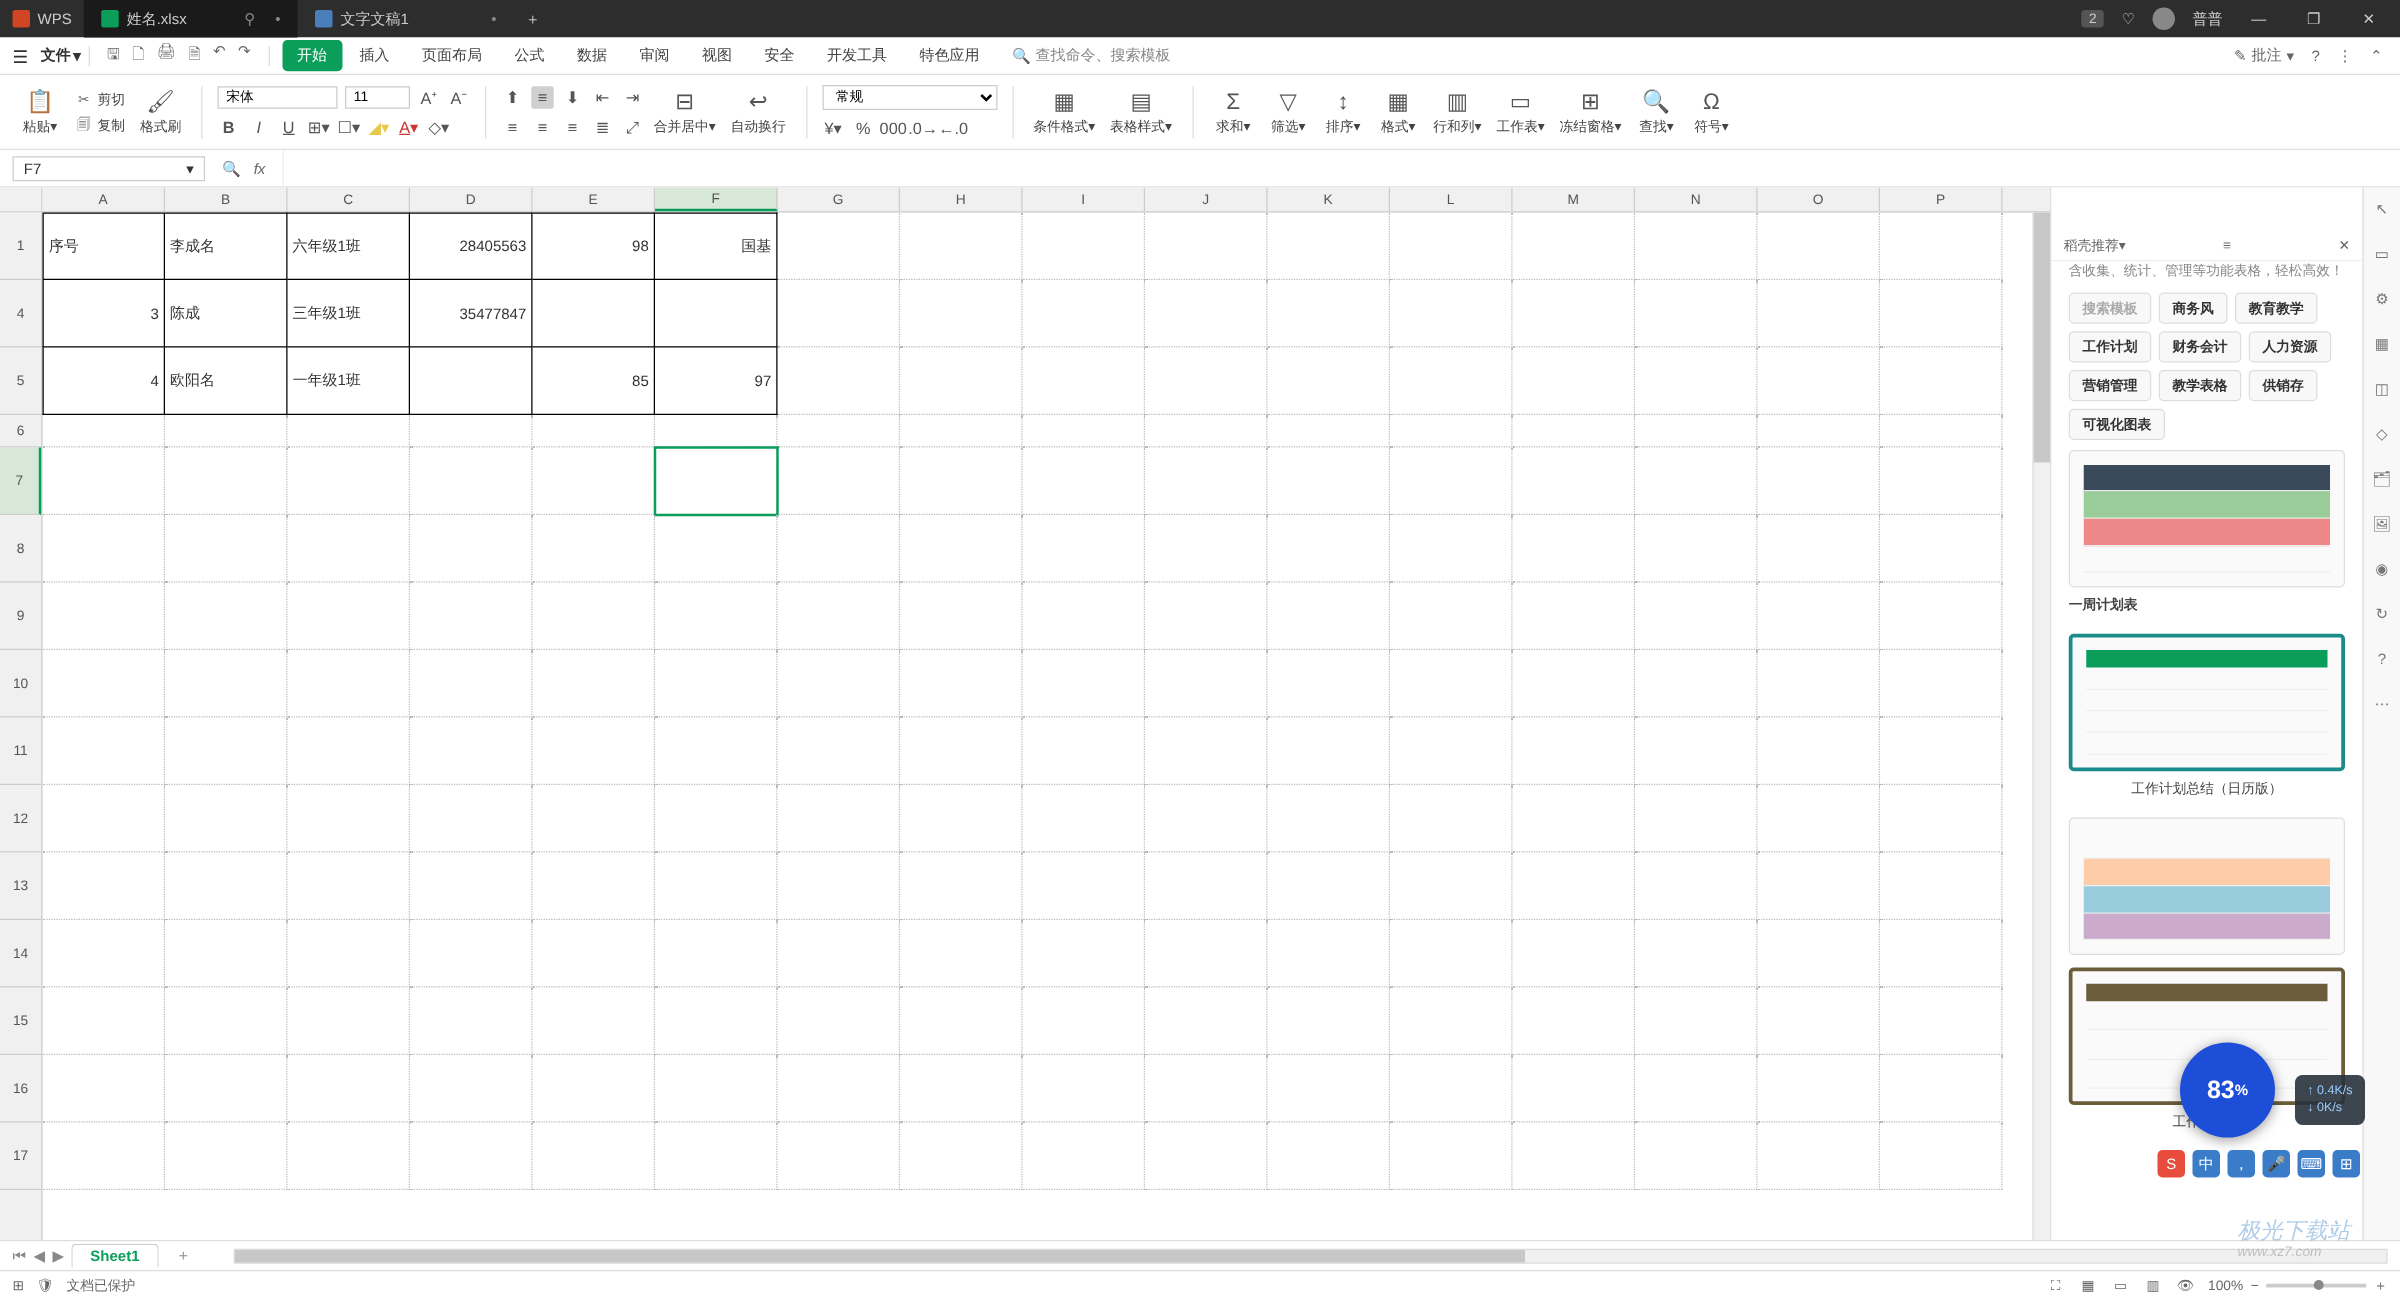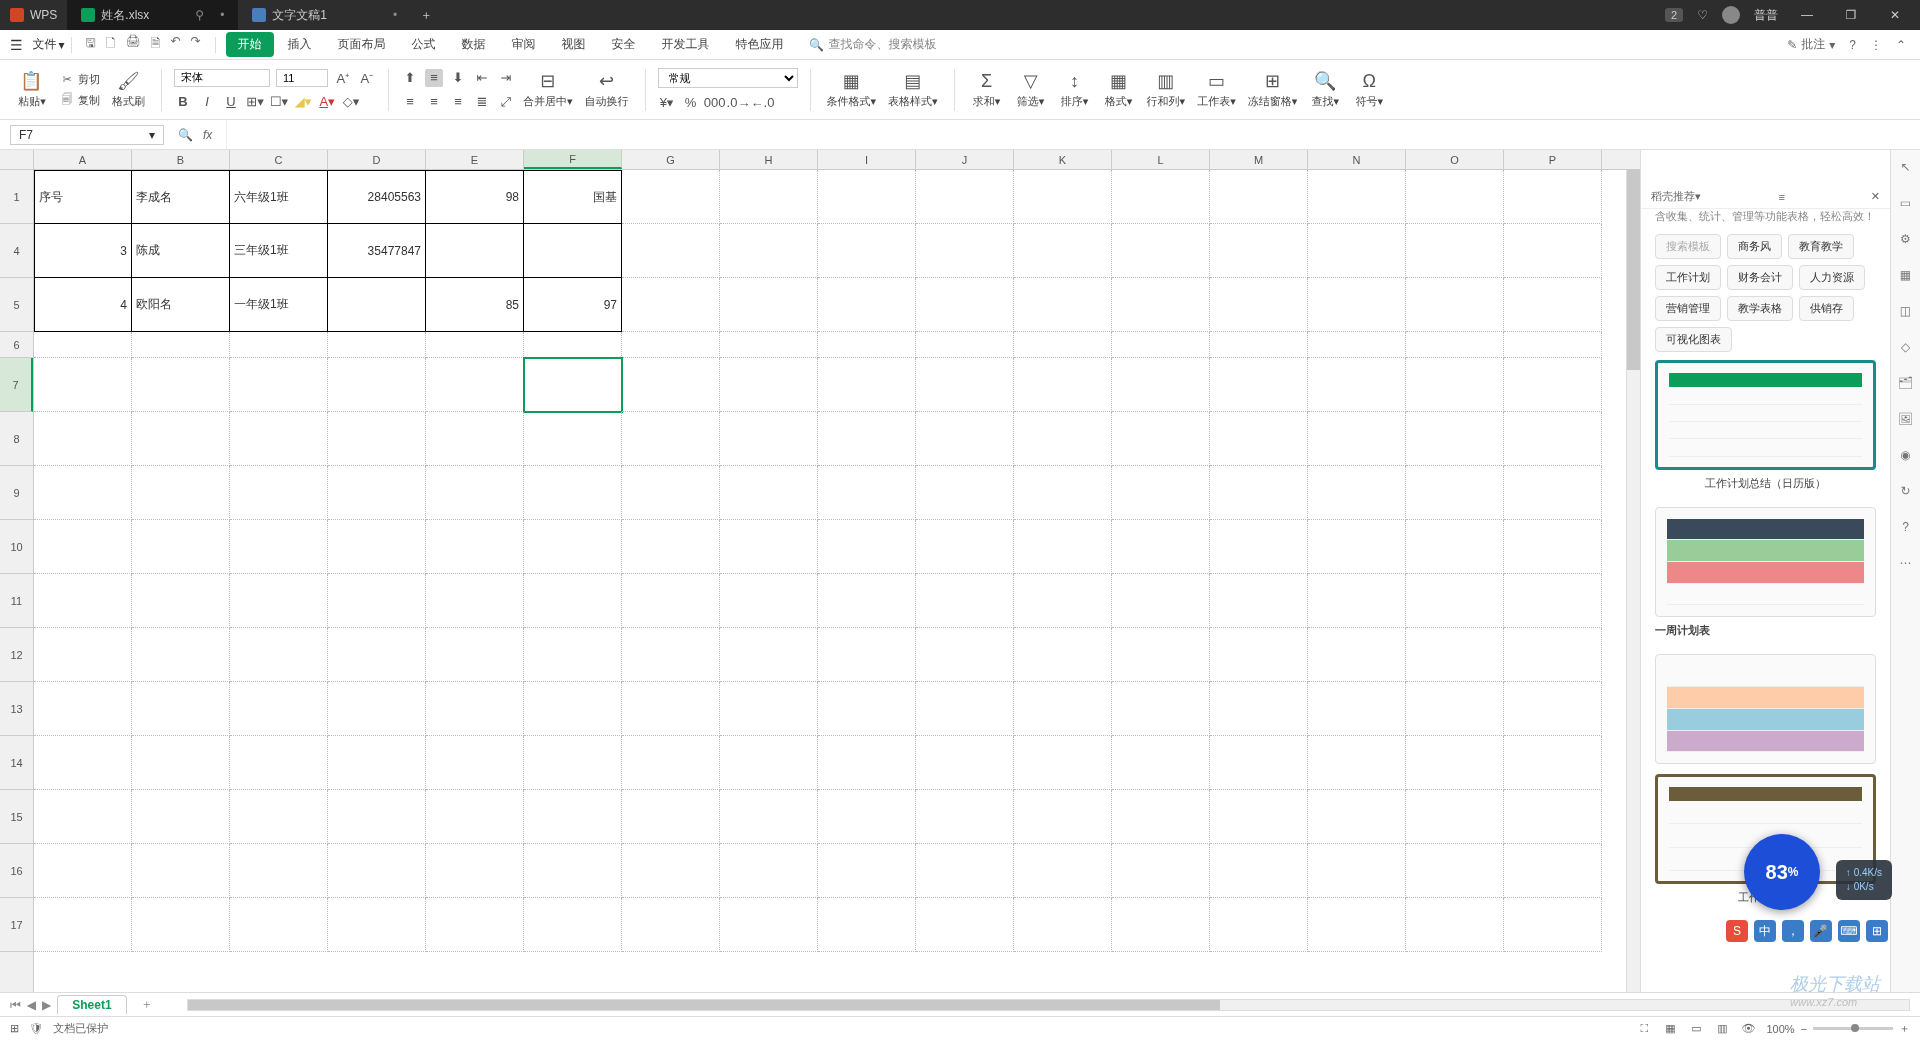--- a/index.html
+++ b/index.html
@@ -19,21 +19,21 @@
 .titlebar .addtab { width: 30px; display: flex; align-items: center; justify-content: center; cursor: pointer; }
 .titlebar .right { margin-left: auto; display: flex; align-items: center; gap: 14px; padding-right: 10px; }
 .titlebar .notif { background: #555; padding: 1px 6px; border-radius: 3px; font-size: 11px; }
 .titlebar .avatar { width: 18px; height: 18px; border-radius: 50%; background: #888; }
 .titlebar .winbtn { width: 30px; text-align: center; cursor: pointer; }
 
 
 .menubar { height: 30px; background: #fff; display: flex; align-items: center; border-bottom: 1px solid #ddd; }
 .menubar .left { display: flex; align-items: center; gap: 4px; padding-left: 10px; }
 .menubar .hamburger { font-size: 14px; cursor: pointer; }
-.menubar .file-menu { display: flex; align-items: center; gap: 2px; cursor: pointer; padding: 0 6px; }
+.menubar .file-menu { display: flex; align-items: center; gap: 2px; cursor: pointer; padding: 0 6px; font-weight: bold; }
 .menubar .qat { display: flex; gap: 10px; padding: 0 14px; }
 .menubar .qat span { cursor: pointer; color: #666; }
 .menubar .divider { width: 1px; height: 16px; background: #ddd; }
 .menubar .tabs { display: flex; gap: 2px; margin-left: 10px; }
 .menubar .mtab { padding: 4px 12px; cursor: pointer; color: #444; }
 .menubar .mtab.active { background: #0a9e5a; color: #fff; border-radius: 4px; }
 .menubar .search { display: flex; align-items: center; gap: 4px; margin-left: 14px; color: #888; }
 .menubar .right { margin-left: auto; display: flex; align-items: center; gap: 14px; padding-right: 14px; color: #666; }
 .menubar .right .approve { display: flex; align-items: center; gap: 4px; cursor: pointer; }
 
@@ -104,21 +104,21 @@
 .statusbar .slider .knob { position: absolute; left: 38px; top: -3px; width: 8px; height: 8px; background: #888; border-radius: 50%; }
 .statusbar .viewbtn { width: 16px; height: 16px; display: flex; align-items: center; justify-content: center; cursor: pointer; }
 
 
 .rightpanel { width: 250px; border-left: 1px solid #ddd; background: #fff; display: flex; flex-direction: column; }
 .rightpanel .hdr { height: 24px; display: flex; align-items: center; padding: 0 10px; border-bottom: 1px solid #eee; font-size: 11px; color: #666; margin-top: 35px; }
 .rightpanel .hdr .close { margin-left: auto; cursor: pointer; }
 .rightpanel .title { font-size: 17px; font-weight: bold; color: #333; padding: 10px 14px 4px; }
 .rightpanel .subtitle { font-size: 11px; color: #888; padding: 0 14px 10px; }
 .rightpanel .filters { display: flex; flex-wrap: wrap; gap: 6px; padding: 0 14px 8px; }
-.rightpanel .filters .chip { padding: 4px 10px; border: 1px solid #ddd; border-radius: 4px; font-size: 11px; cursor: pointer; background: #f8f8f8; }
+.rightpanel .filters .chip { padding: 4px 10px; border: 1px solid #ddd; border-radius: 4px; font-size: 11px; cursor: pointer; background: #f8f8f8; font-weight: bold; }
 .rightpanel .filters .chip.search { color: #aaa; }
 .rightpanel .templates { flex: 1; overflow: auto; padding: 0 14px; }
 .rightpanel .tpl { margin-bottom: 10px; }
 .rightpanel .tpl .thumb { height: 110px; border: 1px solid #ddd; border-radius: 4px; background: #fafafa; display: flex; align-items: center; justify-content: center; overflow: hidden; position: relative; }
 .rightpanel .tpl .thumb.teal { border: 3px solid #1b8a8a; }
 .rightpanel .tpl .caption { text-align: center; font-size: 11px; padding: 6px 0; color: #444; }
 .rightpanel .tpl .mock-table { width: 90%; height: 80%; display: flex; flex-direction: column; }
 .rightpanel .tpl .mock-table .mt-head { background: #0a9e5a; height: 14px; }
 .rightpanel .tpl .mock-table .mt-row { flex: 1; border-bottom: 1px solid #eee; }
 
@@ -701,41 +701,41 @@
         <div class="chip">工作计划</div>
         <div class="chip">财务会计</div>
         <div class="chip">人力资源</div>
         <div class="chip">营销管理</div>
         <div class="chip">教学表格</div>
         <div class="chip">供销存</div>
         <div class="chip">可视化图表</div>
       </div>
     <div class="templates">
       <div class="tpl">
+        <div class="thumb">
+          <div class="mock-table">
+              <div class="mt-row" style="background:#3a4a5a"></div>
+              <div class="mt-row" style="background:#9c9"></div>
+              <div class="mt-row" style="background:#e88"></div>
+              <div class="mt-row"></div>
+            </div>
+        </div>
+        <div class="caption" style="text-align:left;font-weight:bold">一周计划表</div>
+      </div>
+      <div class="tpl">
         <div class="thumb teal">
           <div class="mock-table">
               <div class="mt-head"></div>
               <div class="mt-row"></div>
               <div class="mt-row"></div>
               <div class="mt-row"></div>
               <div class="mt-row"></div>
             </div>
         </div>
         <div class="caption">工作计划总结（日历版）</div>
-      </div>
-      <div class="tpl">
-        <div class="thumb">
-          <div class="mock-table">
-              <div class="mt-row" style="background:#3a4a5a"></div>
-              <div class="mt-row" style="background:#9c9"></div>
-              <div class="mt-row" style="background:#e88"></div>
-              <div class="mt-row"></div>
-            </div>
-        </div>
-        <div class="caption" style="text-align:left;font-weight:bold">一周计划表</div>
       </div>
       <div class="tpl">
         <div class="thumb">
           <div class="mock-table">
               <div class="mt-row"></div>
               <div class="mt-row" style="background:#fca"></div>
               <div class="mt-row" style="background:#9cd"></div>
               <div class="mt-row" style="background:#cac"></div>
             </div>
         </div>

